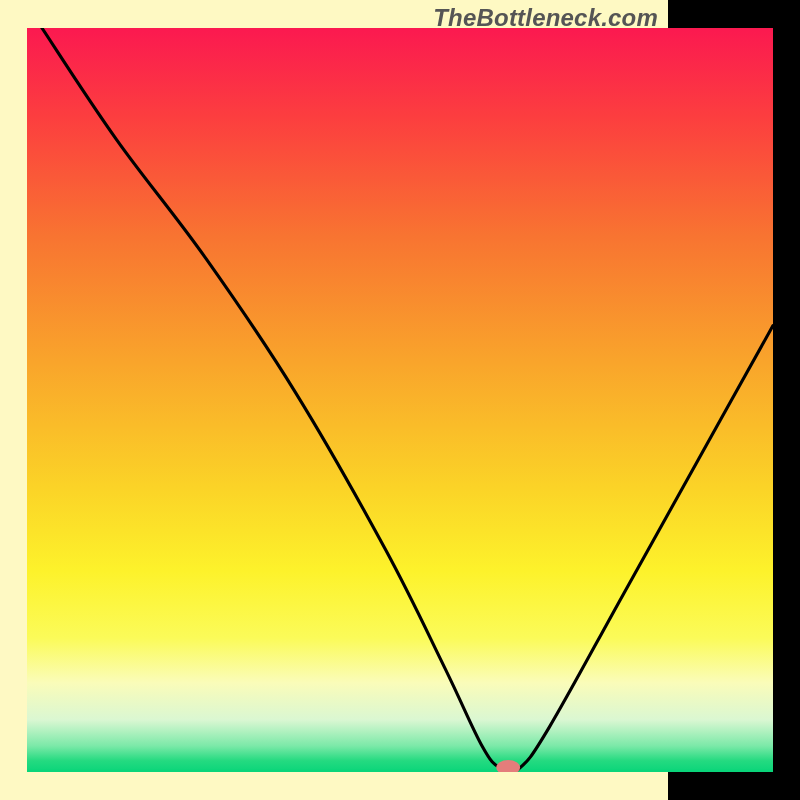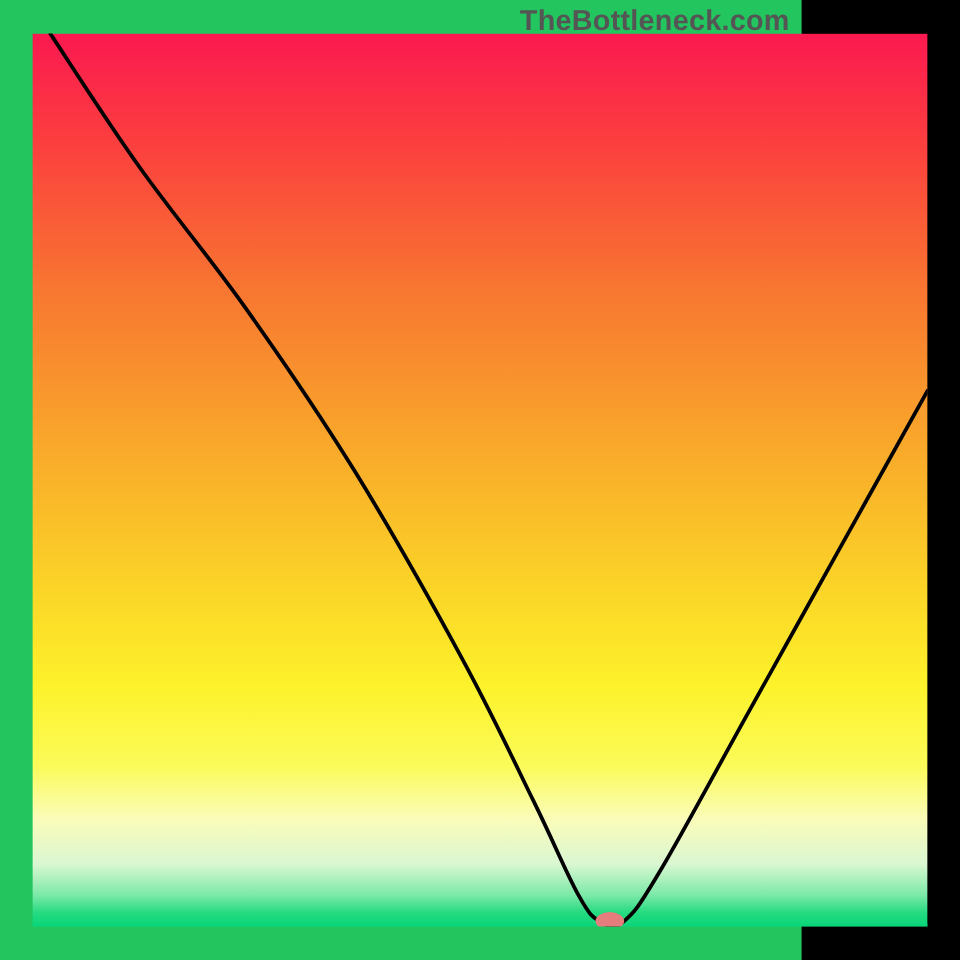--- a/index.html
+++ b/index.html
@@ -8,21 +8,22 @@
     width: 800px;
     height: 800px;
     background: #000;
     overflow: hidden;
     font-family: Arial, Helvetica, sans-serif;
   }
   .frame {
     position: relative;
     width: 668px;
     height: 800px;
-    background: #22c55e;
+    background: #fef9c3;
+    font-style: italic;
   }
   .watermark {
     position: absolute;
     top: 4px;
     right: 10px;
     color: #555;
     font-size: 24px;
     font-weight: 600;
     letter-spacing: 0.2px;
     user-select: none;

